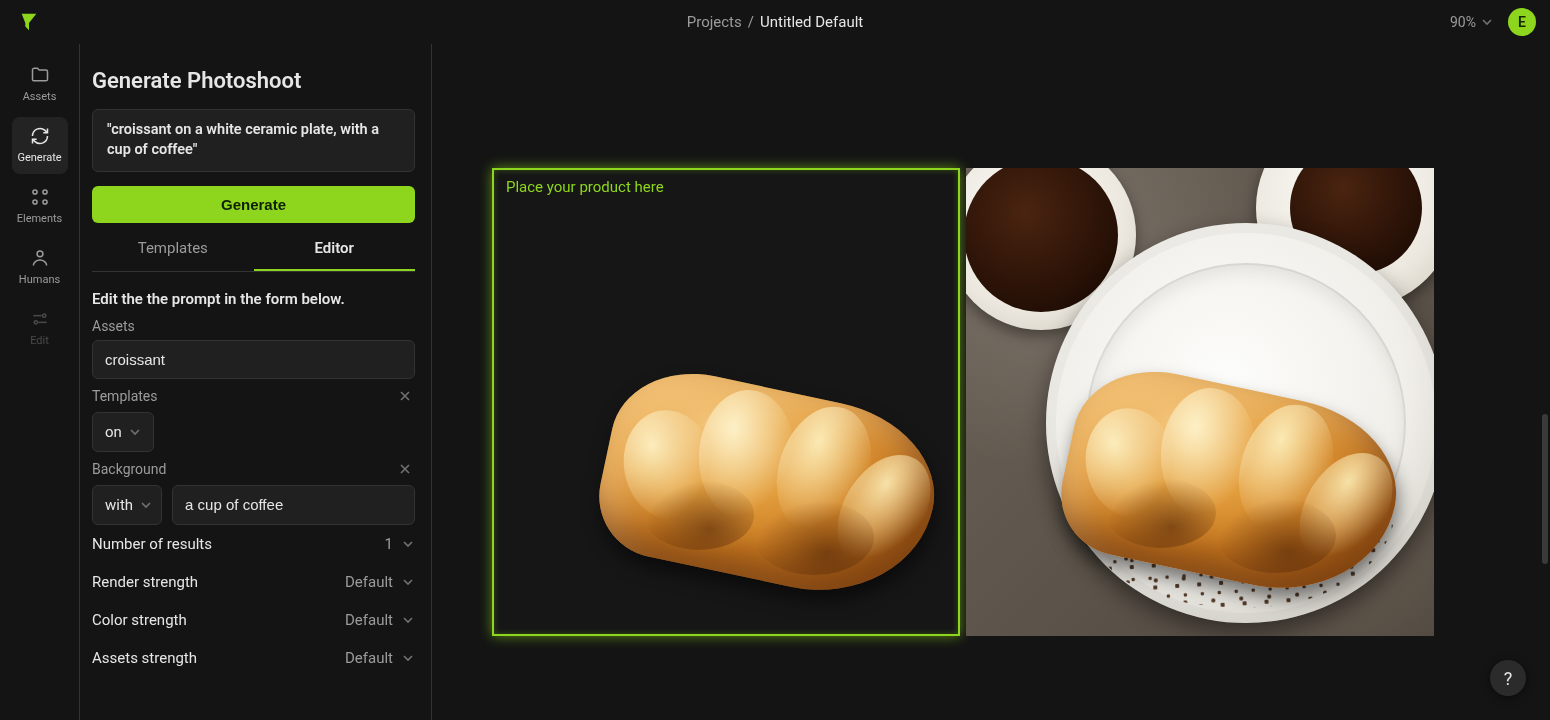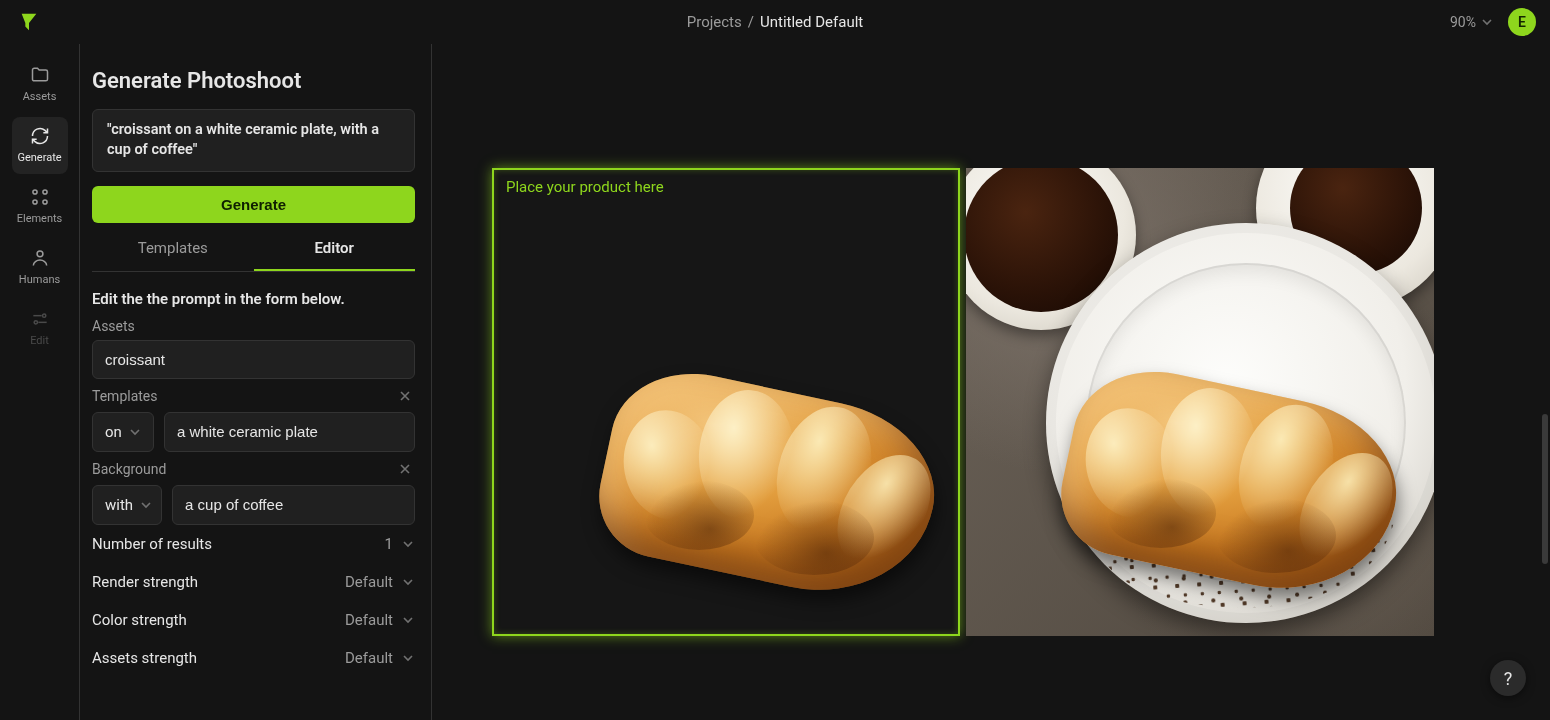--- a/index.html
+++ b/index.html
@@ -439,21 +439,20 @@
   </div>
   <div class="row-inputs">
     <div class="select-small">
       <span>on</span>
       <span class="chev">
         <svg width="10" height="10" viewBox="0 0 10 10">
             <path d="M1 3 L5 7 L9 3" stroke="currentColor" stroke-width="1.6" fill="none"></path>
           </svg>
       </span>
     </div>
-    <input class="text-input" value="a white ceramic plate" style="">
   </div>
 
   <div class="field-label">
     <span>Background</span>
     <span class="clear-x">
       <svg width="12" height="12" viewBox="0 0 12 12">
           <path d="M2 2 L10 10 M10 2 L2 10" stroke="currentColor" stroke-width="1.6"></path>
         </svg>
     </span>
   </div>

